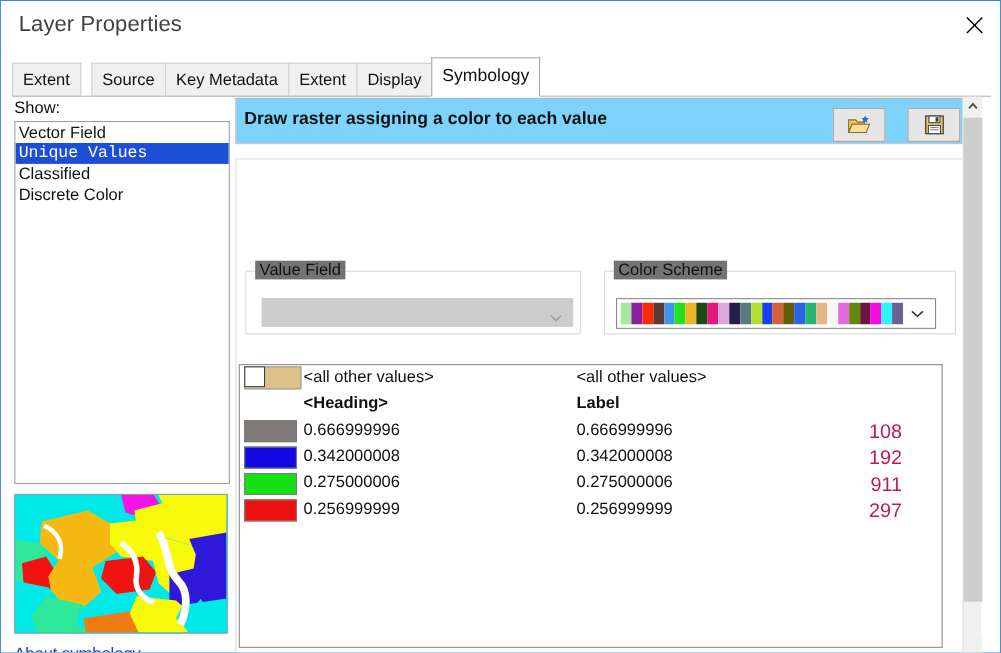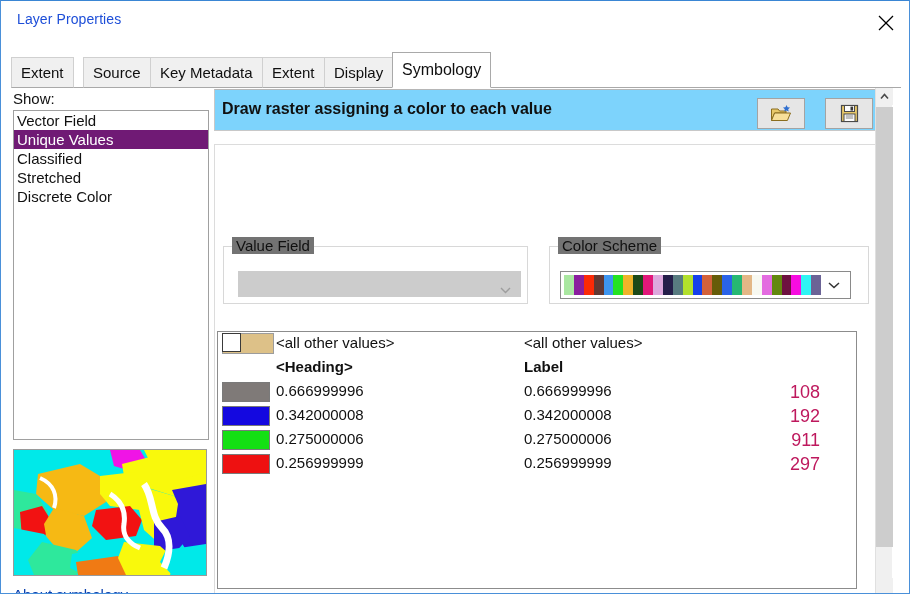--- a/index.html
+++ b/index.html
@@ -24,22 +24,22 @@
   
   #titlebar {
     position: relative;
     height: 44px;
     background: #ffffff;
     border-bottom: 1px solid #ffffff;
   }
   #title-text {
     position: absolute;
     left: 16px; top: 10px;
-    font-size: 14px;
-    color: #1d4ed8;
+    font-size: 20px;
+    color: #404040;
     letter-spacing: 0.1px;
   }
   #close-btn {
     position: absolute;
     right: 0px; top: 0px;
     width: 46px; height: 43px;
     display: flex; align-items: center; justify-content: center;
     cursor: default;
   }
   #close-btn svg { display: block; }
@@ -107,22 +107,23 @@
   .show-item {
     height: 19px;
     line-height: 19px;
     padding-left: 3px;
     font-size: 15px;
     color: #101010;
     cursor: default;
     white-space: nowrap;
   }
   .show-item.selected {
-    background: #701a75;
+    background: #1d4ed8;
     color: #ffffff;
+    font-family: Liberation Mono, monospace;
   }
 
   #preview {
     position: absolute;
     left: 12px; top: 361px;
     width: 194px; height: 127px;
     border: 1px solid #9a9a9a;
     background: #00e5e5;
     overflow: hidden;
   }
@@ -371,21 +372,20 @@
   </div>
 
   <div id="body">
 
     <div id="show-label">Show:</div>
 
     <div id="show-list">
       <div class="show-item">Vector Field</div>
       <div class="show-item selected">Unique Values</div>
       <div class="show-item">Classified</div>
-      <div class="show-item">Stretched</div>
       <div class="show-item">Discrete Color</div>
     </div>
 
     <div id="preview">
       <svg width="192" height="125" viewBox="0 0 192 125" preserveAspectRatio="none">
         <rect x="0" y="0" width="192" height="125" fill="#00e9e9"></rect>
         <path d="M0,0 L64,0 L60,18 L30,26 L18,48 L0,44 Z" fill="#00e9e9"></path>
         <path d="M62,0 L120,0 L118,14 L86,22 L66,14 Z" fill="#00e9e9"></path>
         <path d="M96,0 L126,0 L132,10 L120,22 L100,16 Z" fill="#f014e6"></path>
         <path d="M108,14 L140,6 L150,0 L192,0 L192,40 L160,46 L128,36 L110,26 Z" fill="#f9f90c"></path>

